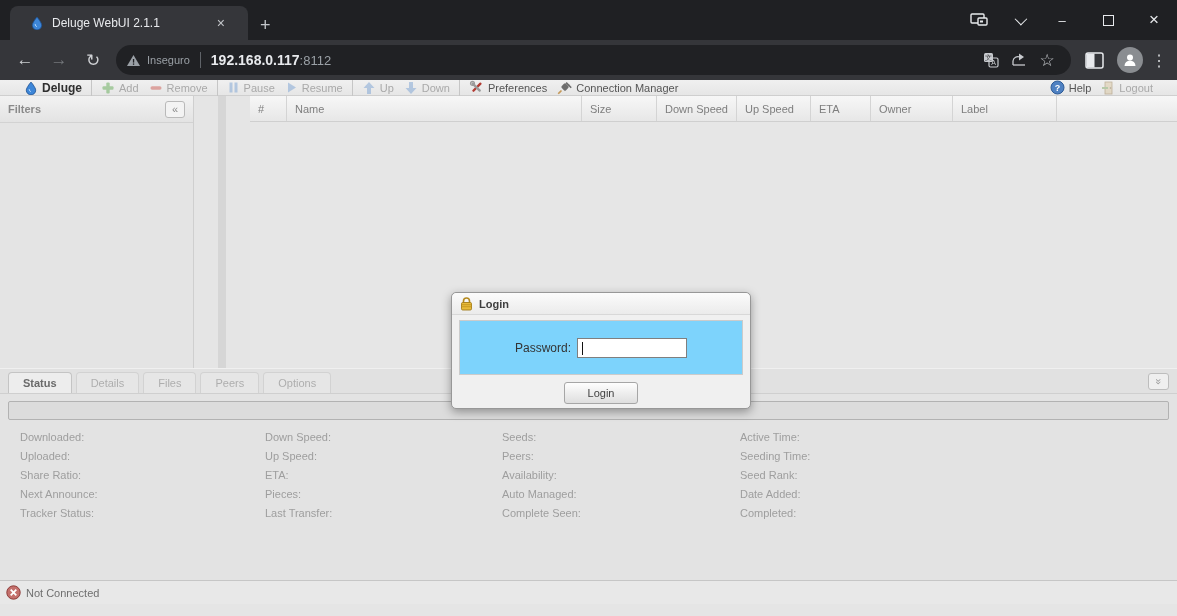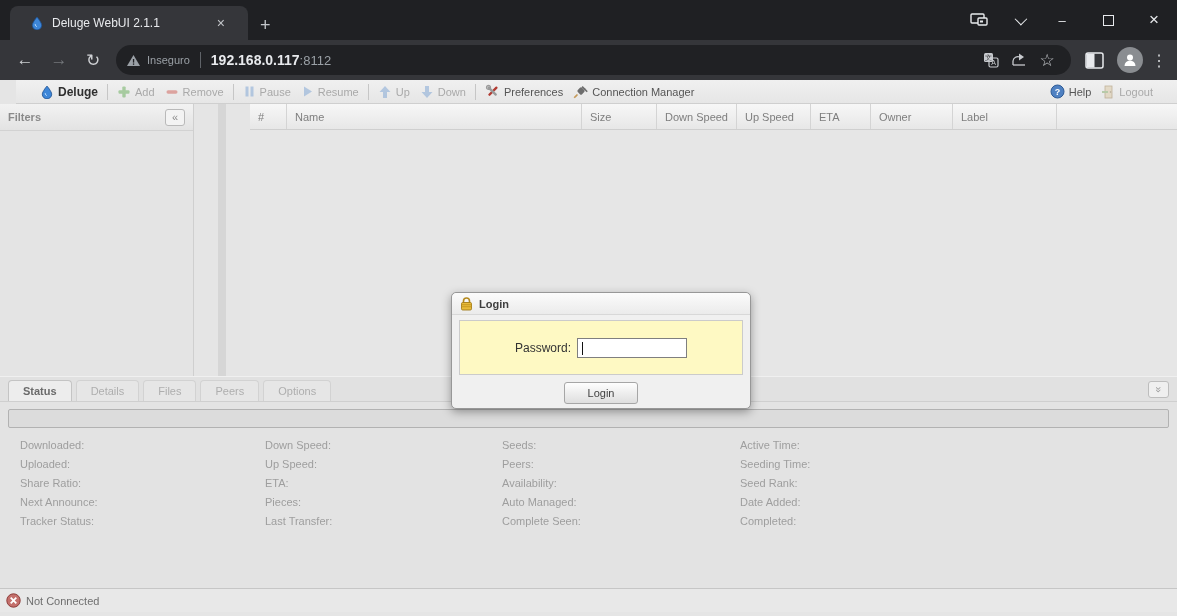--- a/index.html
+++ b/index.html
@@ -29,22 +29,22 @@
   .omni-sep { width:1px; height:16px; background:#5f6368; margin:0 10px 0 2px; }
   .url-host { color:#e8eaed; font-size:14px; font-weight:bold; }
   .url-port { color:#9aa0a6; font-size:13px; }
   .omni-spacer { flex:1; }
   .omni-ic { width:28px; height:28px; display:flex; align-items:center; justify-content:center; color:#c7cace; font-size:15px; }
   .star { font-size:17px; }
   .avatar { width:26px; height:26px; border-radius:50%; background:#8a8d91; display:flex; align-items:center; justify-content:center; margin:0 6px; }
   .dots { color:#ced0d3; font-size:16px; width:20px; text-align:center; }
 
   
-  .dtoolbar { height:24px; background:linear-gradient(#f0f0f0,#e6e6e6); border-bottom:1px solid #cfcfcf;
-              display:flex; align-items:center; padding:0 19px; font-size:11px;margin-left:16px; }
+  .dtoolbar { height:16px; background:linear-gradient(#f0f0f0,#e6e6e6); border-bottom:1px solid #cfcfcf;
+              display:flex; align-items:center; padding:0 19px; font-size:11px; }
   .titem { display:flex; align-items:center; gap:4px; padding:0 5px; height:22px; color:#555; white-space:nowrap; }
   .titem.brand { font-weight:bold; color:#2f2f2f; font-size:12px; }
   .titem.disabled { color:#a9a9a9; }
   .titem.disabled svg { opacity:.45; }
   .tsep { width:1px; height:16px; background:#c6c6c6; margin:0 4px; }
   .dtoolbar-spacer { flex:1; }
 
   
   .main { display:flex; height:272px;gap:24px; }
   .filters { width:194px; background:#e4e4e4; border-right:1px solid #cfcfcf; }
@@ -81,21 +81,21 @@
   
   .statusbar { height:24px; background:#e8e8e8; border-top:1px solid #c6c6c6; display:flex; align-items:center; padding:0 6px; gap:5px; }
   .statusbar-text { color:#6f6f6f; font-size:11px; }
 
   
   .dialog { position:absolute; left:451px; top:292px; width:300px; height:117px; background:#f0f0f0;
             border:1px solid #979797; border-radius:5px; box-shadow:0 3px 10px rgba(0,0,0,.35); z-index:50; }
   .dlg-hd { height:22px; display:flex; align-items:center; gap:6px; padding:0 8px;
             background:linear-gradient(#fbfbfb,#ebebeb); border-bottom:1px solid #d8d8d8; border-radius:5px 5px 0 0; }
   .dlg-title { font-size:11px; font-weight:bold; color:#3f3f3f; }
-  .dlg-form { margin:5px 7px 0 7px; height:55px; background:#fef9c3; border:1px solid #cbcbcb;
+  .dlg-form { margin:5px 7px 0 7px; height:55px; background:#7dd3fc; border:1px solid #cbcbcb;
               display:flex; align-items:center; justify-content:center; gap:6px; }
   .dlg-label { font-size:12px; color:#333; }
   .pw-wrap { position:relative; }
   .pw-input { width:110px; height:20px; border:1px solid #7f7f7f; background:#fff; font-size:12px; padding:0 3px;
               font-family:"Liberation Sans", sans-serif; }
   .caret { position:absolute; left:5px; top:4px; width:1px; height:13px; background:#111; }
   .dlg-footer { display:flex; justify-content:center; margin-top:7px; }
   .login-btn { width:74px; height:22px; border:1px solid #a6a6a6; border-radius:3px;
                background:linear-gradient(#fefefe,#dedede); font-size:11px; color:#3f3f3f;
                font-family:"Liberation Sans", sans-serif; }

